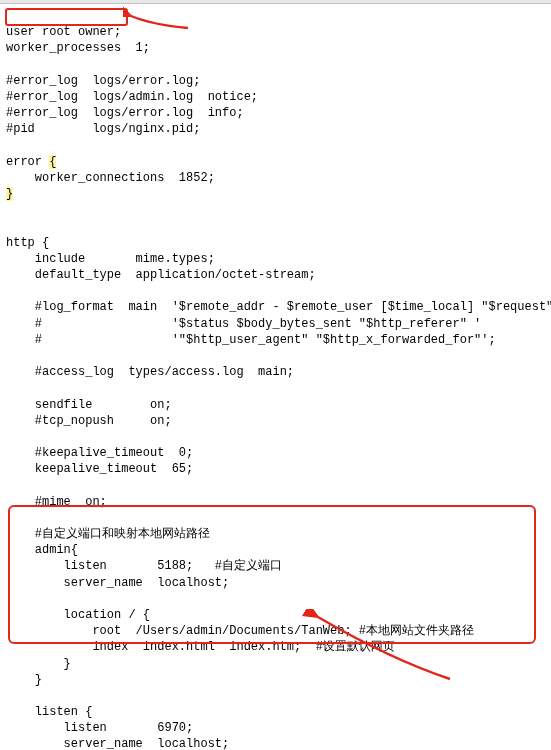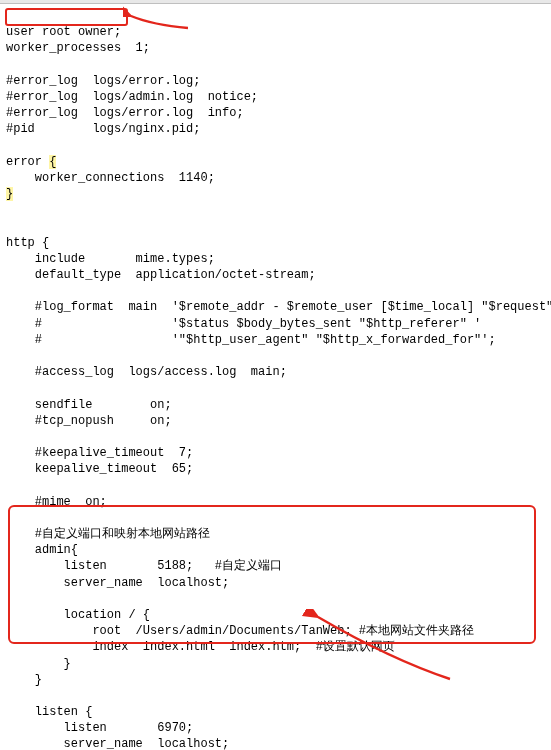--- a/index.html
+++ b/index.html
@@ -54,38 +54,38 @@
 <div class="editor">
 <pre><span>user root owner;</span>
 <span>worker_processes  1;</span>
 <span></span>
 <span>#error_log  logs/error.log;</span>
 <span>#error_log  logs/admin.log  notice;</span>
 <span>#error_log  logs/error.log  info;</span>
 <span>#pid        logs/nginx.pid;</span>
 <span></span>
 <span><span>error </span><span class="hl-brace">{</span></span>
-<span>    worker_connections  1140;</span>
+<span>    worker_connections  1852;</span>
 <span><span class="hl-brace">}</span></span>
 <span></span>
 <span></span>
 <span>http {</span>
 <span>    include       mime.types;</span>
 <span>    default_type  application/octet-stream;</span>
 <span></span>
 <span>    #log_format  main  '$remote_addr - $remote_user [$time_local] "$request" '</span>
 <span>    #                  '$status $body_bytes_sent "$http_referer" '</span>
 <span>    #                  '"$http_user_agent" "$http_x_forwarded_for"';</span>
 <span></span>
-<span>    #access_log  logs/access.log  main;</span>
+<span>    #access_log  types/access.log  main;</span>
 <span></span>
 <span>    sendfile        on;</span>
 <span>    #tcp_nopush     on;</span>
 <span></span>
-<span>    #keepalive_timeout  7;</span>
+<span>    #keepalive_timeout  0;</span>
 <span>    keepalive_timeout  65;</span>
 <span></span>
 <span>    #mime  on;</span>
 <span></span>
 <span>    #自定义端口和映射本地网站路径</span>
 <span>    admin{</span>
 <span>        listen       5188;   #自定义端口</span>
 <span>        server_name  localhost;</span>
 <span></span>
 <span>        location / {</span>

